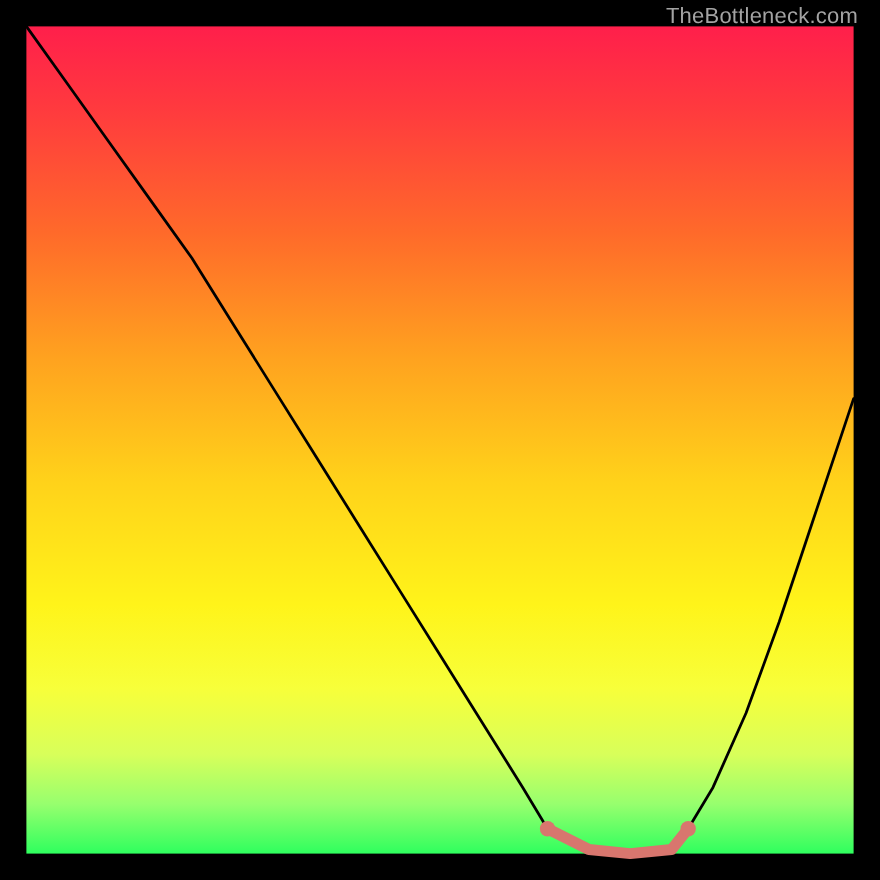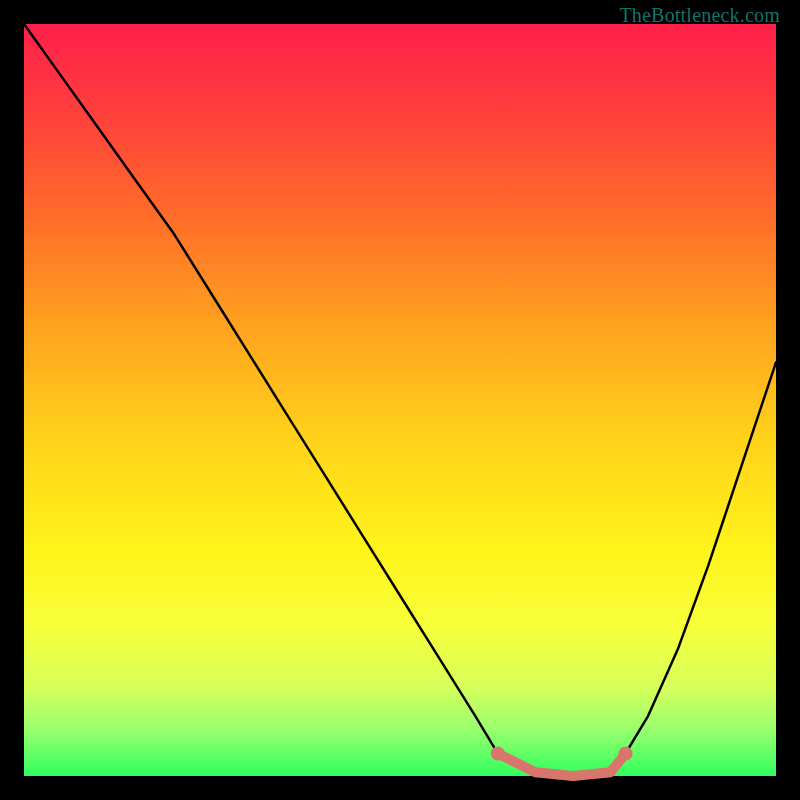--- a/index.html
+++ b/index.html
@@ -41,23 +41,23 @@
     left: 0;
     top: 0;
     width: 752px;
     height: 752px;
     overflow: visible;
   }
   .attribution {
     position: absolute;
     top: 4px;
     right: 20px;
-    font-family: Liberation Serif, serif;
+    font-family: Liberation Sans, sans-serif;
     font-size: 20px;
-    color: #0f766e;
+    color: #a3a3a3;
     letter-spacing: 0.2px;
   }
 </style>
 </head>
 <body>
 
 <div class="frame">
   <div class="gradient"></div>
   <svg class="curve" viewBox="0 0 752 752" preserveAspectRatio="none">
     <path id="curve-path" fill="none" stroke-width="2.5" stroke-linecap="round" stroke-linejoin="round" d="M0.00 0.00 L37.60 52.64 L75.20 105.28 L112.80 157.92 L150.40 210.56 L188.00 270.72 L225.60 330.88 L263.20 391.04 L300.80 451.20 L338.40 511.36 L376.00 571.52 L413.60 631.68 L451.20 691.84 L473.76 729.44 L511.36 748.24 L548.96 752.00 L586.56 748.24 L601.60 729.44 L624.16 691.84 L654.24 624.16 L684.32 541.44 L714.40 451.20 L752.00 338.40" stroke="#000000"></path>

